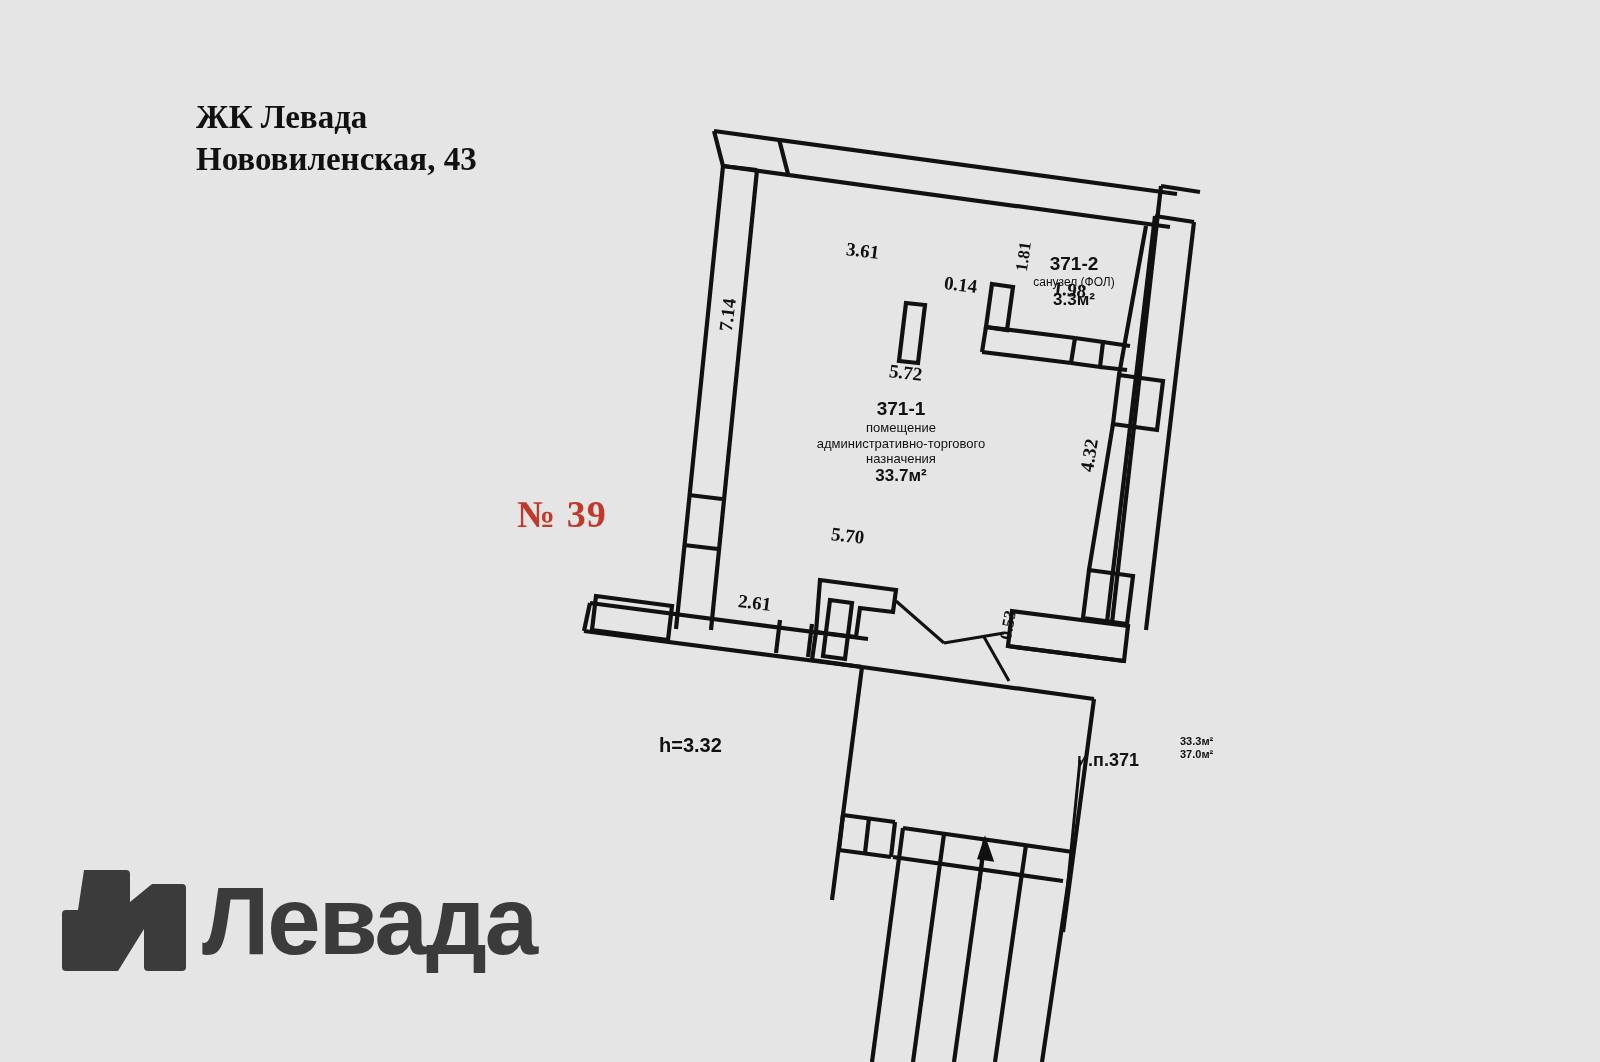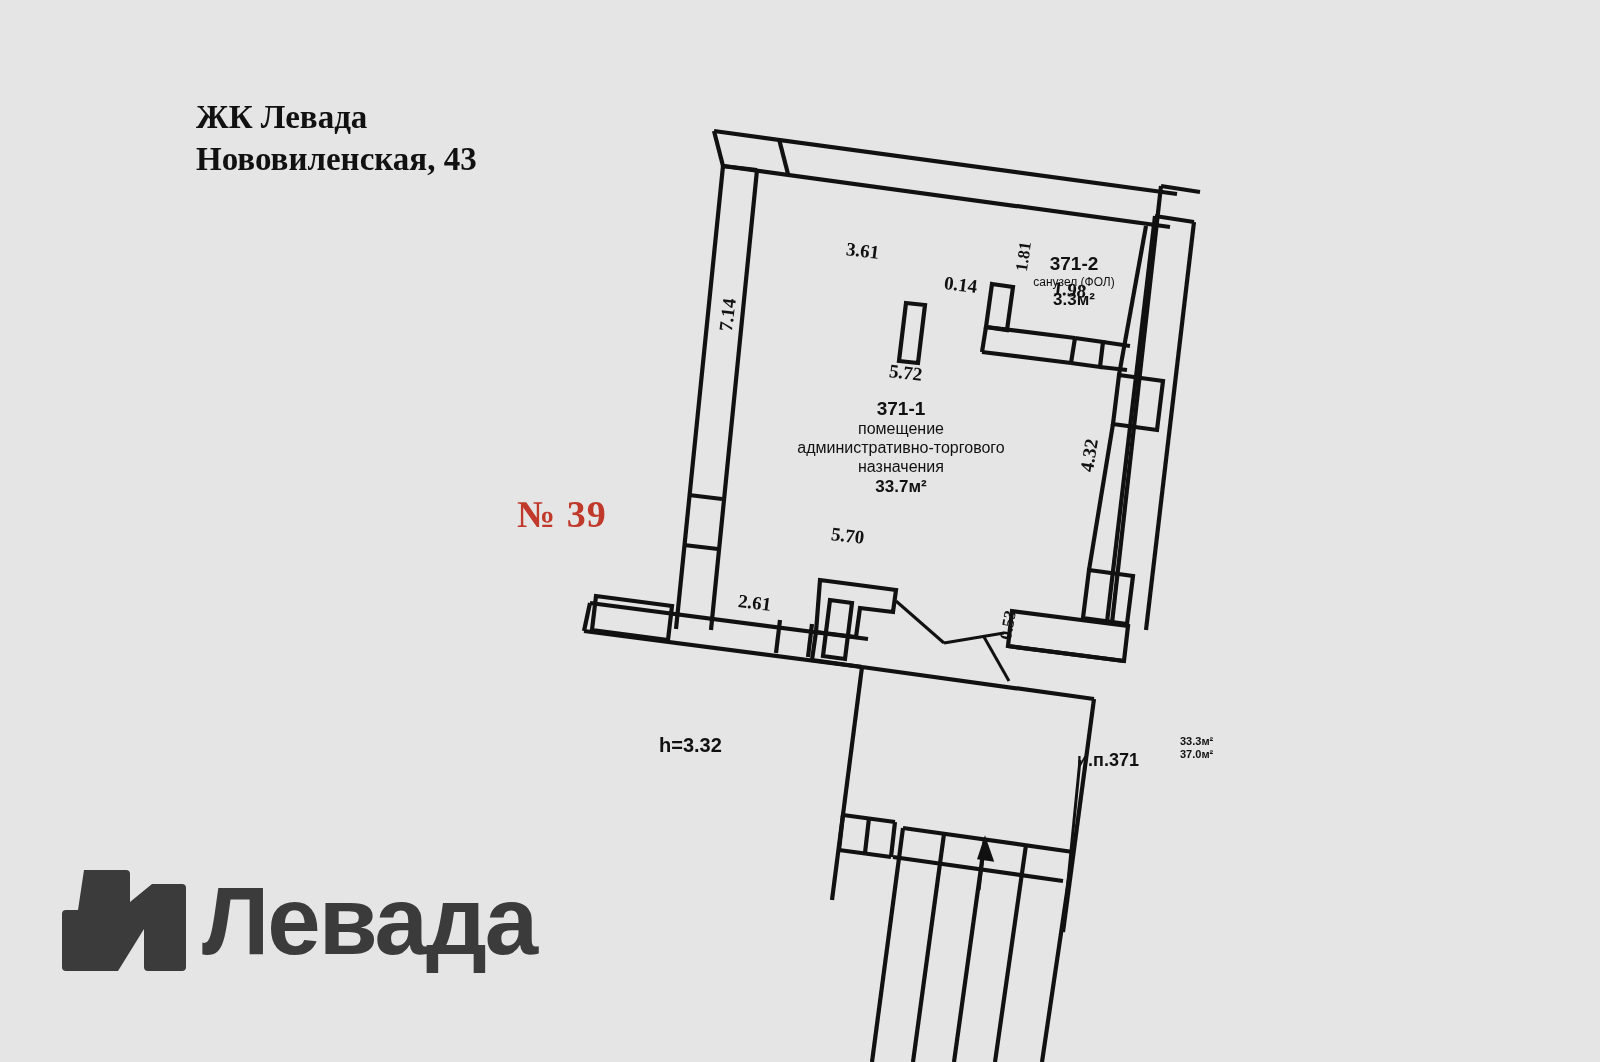--- a/index.html
+++ b/index.html
@@ -74,21 +74,21 @@
     white-space: nowrap;
     position: absolute;
   }
   .room-code {
     font-family: "Liberation Sans", sans-serif;
     font-weight: bold;
     font-size: 19px;
   }
   .room-name {
     font-family: "Liberation Sans", sans-serif;
-    font-size: 16px;
+    font-size: 13px;
   }
   .room-area {
     font-family: "Liberation Sans", sans-serif;
     font-weight: bold;
     font-size: 17px;
   }
   .centered { text-align: center; }
 
   
   #logo {

